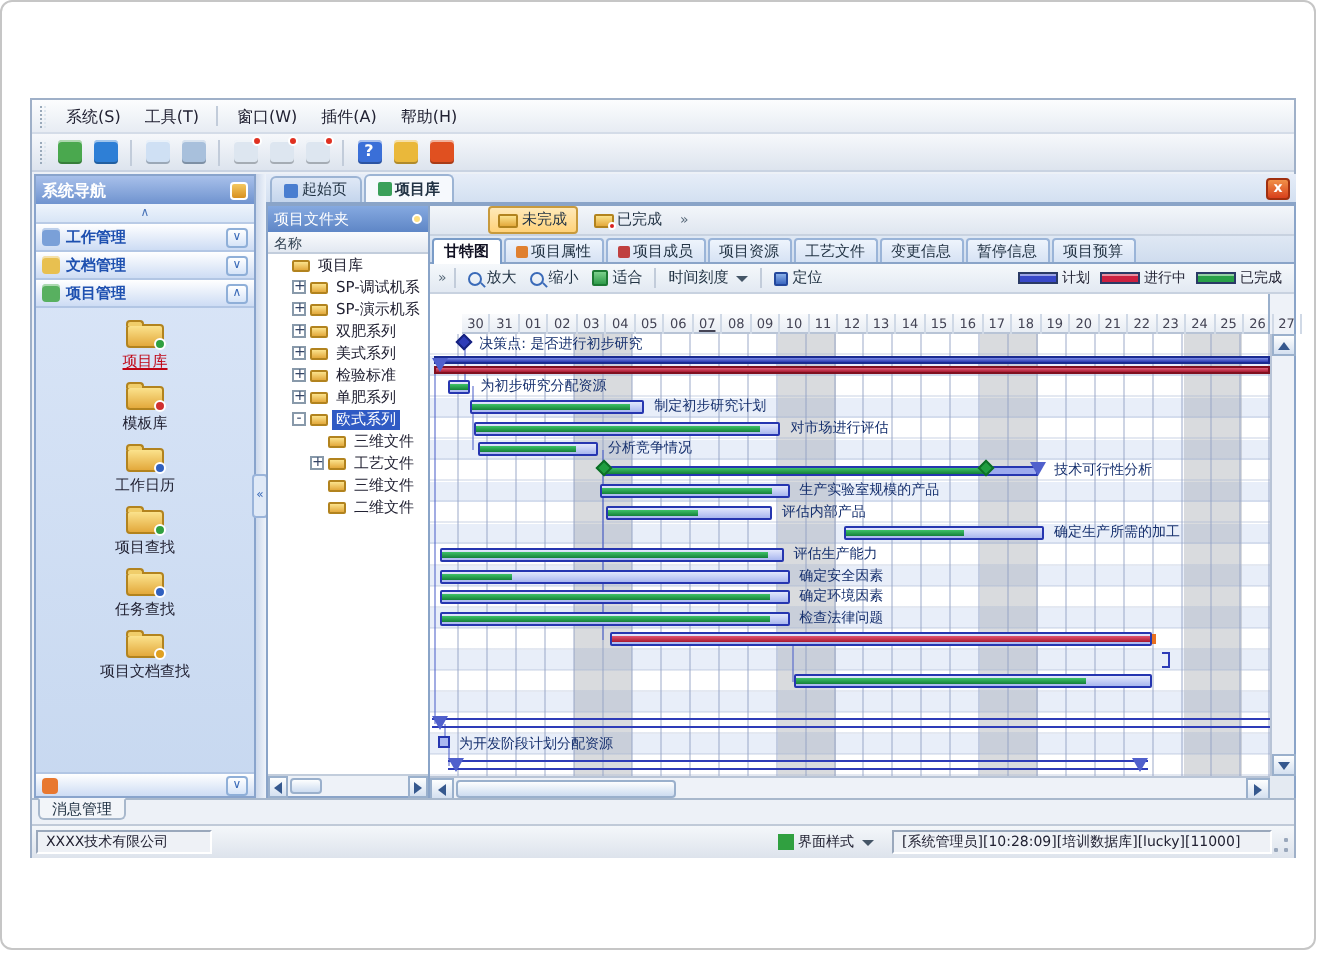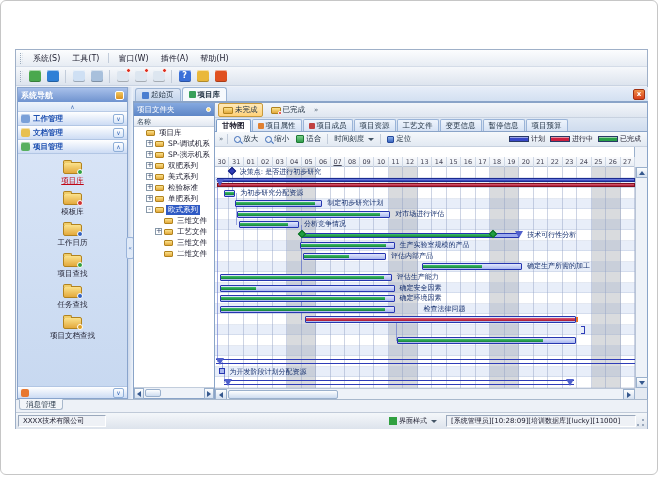--- a/index.html
+++ b/index.html
@@ -60,21 +60,21 @@
 .exp{width:7px;height:7px;border:1px solid #8899aa;background:#fff;font-size:7px;line-height:5px;text-align:center;color:#346;flex:none;}
 .exp-sp{width:7px;flex:none;}
 .tfold{width:9px;height:6px;background:linear-gradient(#fbe28c,#e3a93c);border:1px solid #b2831e;border-radius:1px;flex:none;}
 .tree-label{color:#223;padding:0 2px;}
 .tree-label.tsel{background:#2f5ac4;color:#fff;}
 .tree-hs{position:absolute;left:0;bottom:0;right:0;height:11px;background:#eef2f8;border-top:1px solid #c2cddc;}
 
 
 .ganttpanel{position:absolute;left:82px;top:15px;width:433px;height:297px;border:1px solid #8aa4c8;border-left:none;background:#eef2f8;}
 .filterrow{position:absolute;left:0;top:0;right:0;height:15px;background:linear-gradient(#f3f6fa,#dfe6f0);border-bottom:1px solid #c8d2e0;display:flex;align-items:center;gap:4px;padding-left:3px;font-size:7.5px;}
-#filter-buttons{display:flex;gap:3px;align-items:center;}
+#filter-buttons{display:flex;gap:3px;align-items:center;margin-left:26px;}
 .fbtn{display:flex;align-items:center;gap:2px;padding:1px 4px;border:1px solid transparent;border-radius:2px;color:#234;}
 .fbtn.factive{background:linear-gradient(#ffe9b8,#ffd27a);border-color:#c89a3c;}
 .ffold{position:relative;width:10px;height:7px;background:linear-gradient(#fbe28c,#e3a93c);border:1px solid #b2831e;border-radius:1px;flex:none;}
 .fbadge{position:absolute;right:-2px;bottom:-2px;width:4px;height:4px;background:#d82020;border-radius:50%;border:1px solid #fff;}
 .fovf{color:#567;font-size:7px;}
 .viewtabs{position:absolute;left:0;top:15px;right:0;height:14px;background:linear-gradient(#dfe8f4,#cfdcee);display:flex;align-items:flex-end;padding-left:1px;gap:1px;border-bottom:1px solid #8aa4c8;}
 .vtab{height:12px;display:flex;align-items:center;gap:2px;padding:0 5px;font-size:7.5px;color:#234;background:linear-gradient(#eef4fc,#d6e2f4);border:1px solid #9ab4d8;border-bottom:none;border-radius:2px 2px 0 0;white-space:nowrap;}
 .vtab.vactive{background:#fff;height:13px;margin-bottom:-1px;border-color:#7a9cc8;font-weight:bold;color:#112;}
 .vtab-ico{width:6px;height:6px;border-radius:1px;}
 .gtoolbar{position:absolute;left:0;top:29px;right:0;height:15px;background:linear-gradient(#f5f8fb,#e2e9f2);border-bottom:1px solid #c8d2e0;display:flex;align-items:center;gap:3px;padding:0 4px;font-size:7.5px;color:#234;}
@@ -85,21 +85,21 @@
 .fitico{width:8px;height:8px;background:linear-gradient(#7cd08c,#2f9c4a);border:1px solid #1d7a34;border-radius:1px;flex:none;}
 .locico{width:7px;height:7px;background:linear-gradient(#8ab0e8,#3a66c0);border:1px solid #24489c;border-radius:1px;flex:none;}
 .dd{width:0;height:0;border-left:3px solid transparent;border-right:3px solid transparent;border-top:3px solid #456;margin-left:2px;}
 .legend{margin-left:auto;display:flex;align-items:center;gap:5px;padding-right:2px;}
 .lg{display:flex;align-items:center;gap:2px;font-size:7px;color:#223;}
 .chip{width:20px;height:6px;border:1px solid #2a3a66;box-shadow:inset 0 1px rgba(255,255,255,.5);}
 
 
 .chart{position:absolute;left:0;top:44px;width:420px;height:241px;background:#fff;border-right:1px solid #9ab0cc;}
 .chart-month{position:absolute;left:0;top:0;right:0;height:10px;background:linear-gradient(#f6f8fb,#e4eaf2);border-bottom:1px solid #c4cede;font-size:7px;color:#334;padding-left:3px;line-height:10px;}
-.chart-days{position:absolute;left:0;top:10px;right:0;height:10px;background:linear-gradient(#fafbfd,#e8edf4);border-bottom:1px solid #b8c4d6;}
+.chart-days{position:absolute;left:16px;top:10px;right:0;height:10px;background:linear-gradient(#fafbfd,#e8edf4);border-bottom:1px solid #b8c4d6;}
 .daycell{position:absolute;top:0;height:10px;line-height:10px;text-align:center;font-size:6.5px;color:#445;border-right:1px solid #d0d9e6;}
 .chart-body{position:absolute;left:0;top:20px;width:420px;height:221px;overflow:hidden;background:#fff;}
 .stripe{position:absolute;left:0;width:420px;background:#e8eef9;}
 .wkend{position:absolute;top:0;height:221px;background:rgba(130,135,145,0.30);}
 .gridv{position:absolute;left:0;top:0;right:0;bottom:0;}
 .conn{position:absolute;width:1px;background:rgba(70,90,200,0.5);}
 .bar{position:absolute;height:7px;border:1px solid #2636b0;background:linear-gradient(#e2e7fc,#a9b7ef);border-radius:1px;}
 .prog{position:absolute;left:0;top:1px;height:3px;background:linear-gradient(#3ec268,#14803a);}
 .prog.redp{background:linear-gradient(#e05570,#a81830);}
 .tick{position:absolute;width:2px;height:5px;background:#e87020;}
@@ -555,21 +555,21 @@
                 <div class="prog" style="width: 20%;"></div>
               </div>
               <div class="tlabel" style="left: 184.586px; top: 116.524px;">确定安全因素</div>
               <div class="bar" style="left: 5.06897px; width: 174.517px; top: 128.048px;">
                 <div class="prog" style="width: 95%;"></div>
               </div>
               <div class="tlabel" style="left: 184.586px; top: 127.048px;">确定环境因素</div>
               <div class="bar" style="left: 5.06897px; width: 174.517px; top: 138.571px;">
                 <div class="prog" style="width: 95%;"></div>
               </div>
-              <div class="tlabel" style="left: 184.586px; top: 137.571px; margin-left: 24px;">检查法律问题</div>
+              <div class="tlabel" style="left: 184.586px; top: 137.571px;">检查法律问题</div>
               <div class="bar" style="left: 89.7931px; width: 270.828px; top: 149.095px;">
                 <div class="prog redp" style="width: 100%;"></div>
               </div>
               <div class="tick" style="left: 360.621px; top: 150.095px;"></div>
               <div class="brk" style="left: 366.414px; top: 159.119px;"></div>
               <div class="bar" style="left: 181.759px; width: 178.862px; top: 170.143px;">
                 <div class="prog" style="width: 82%;"></div>
               </div>
               <div class="hline" style="left: 1.44828px; width: 418.552px; top: 192.19px;"></div>
               <div class="mkd" style="left: 1.44828px; top: 190.69px;"></div>

